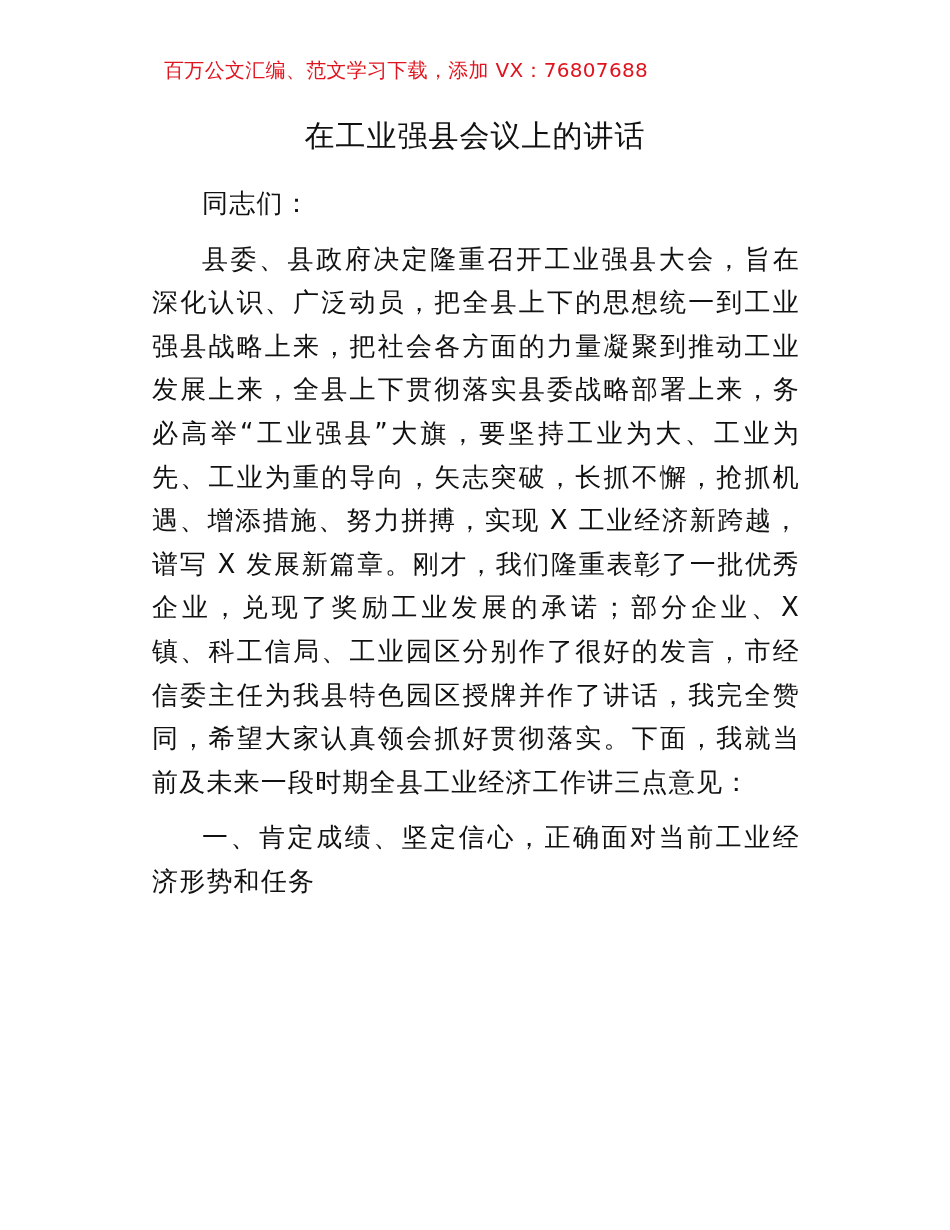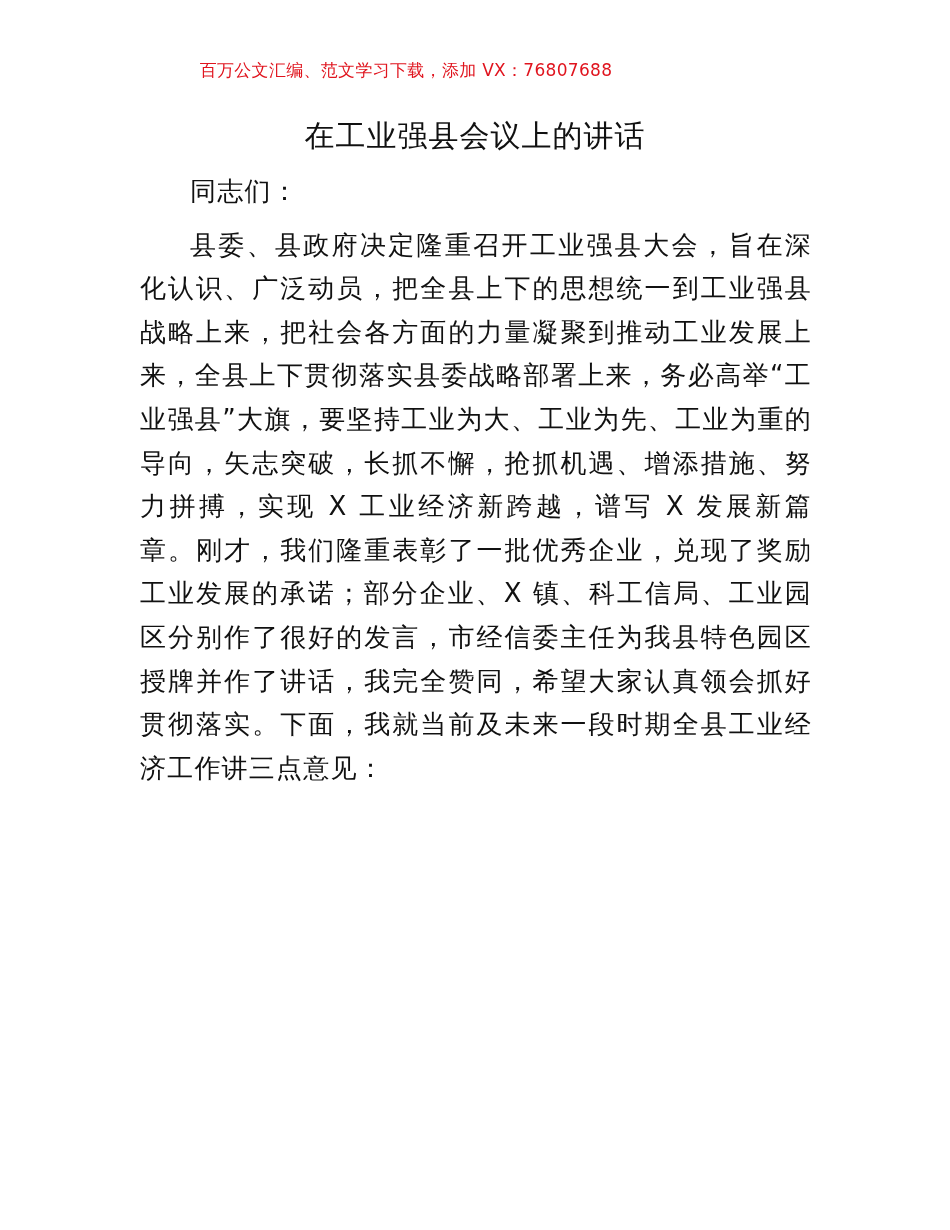--- a/index.html
+++ b/index.html
@@ -14,21 +14,21 @@
       overflow: hidden;
       font-family: "DejaVu Sans", "Liberation Sans", sans-serif;
       color: #111111;
     }
     .header-banner {
       position: absolute;
       top: 57px;
       left: 0;
       width: 812px;
       text-align: center;
-      font-size: 17px;
+      font-size: 20px;
       line-height: 26px;
       color: #e0141e;
       letter-spacing: 0.3px;
     }
     .doc-title {
       position: absolute;
       top: 113px;
       left: 0;
       width: 950px;
       text-align: center;
@@ -39,34 +39,35 @@
       margin: 0;
       font-weight: normal;
     }
     .doc-body {
       position: absolute;
       top: 170px;
       left: 140px;
       width: 672px;
     }
     .para {
-      margin: 0;
+      margin: 12px;
       font-size: 26px;
       line-height: 43.6px;
       letter-spacing: 1.2px;
       text-align: justify;
       text-indent: 50px;
       word-break: break-all;
     }
     .para.greeting { margin-bottom: 10px; }
     .para.gap-after { margin-bottom: 10px; }
   </style>
 </head>
 <body>
 
 <div class="header-banner">百万公文汇编、范文学习下载，添加 VX：76807688</div>
 
 <h1 class="doc-title">在工业强县会议上的讲话</h1>
 
 <div class="doc-body">
   <p class="para greeting">同志们：</p>
   <p class="para gap-after">县委、县政府决定隆重召开工业强县大会，旨在深化认识、广泛动员，把全县上下的思想统一到工业强县战略上来，把社会各方面的力量凝聚到推动工业发展上来，全县上下贯彻落实县委战略部署上来，务必高举“工业强县”大旗，要坚持工业为大、工业为先、工业为重的导向，矢志突破，长抓不懈，抢抓机遇、增添措施、努力拼搏，实现 X 工业经济新跨越，谱写 X 发展新篇章。刚才，我们隆重表彰了一批优秀企业，兑现了奖励工业发展的承诺；部分企业、X 镇、科工信局、工业园区分别作了很好的发言，市经信委主任为我县特色园区授牌并作了讲话，我完全赞同，希望大家认真领会抓好贯彻落实。下面，我就当前及未来一段时期全县工业经济工作讲三点意见：</p>
+  <p class="para gap-after">一、肯定成绩、坚定信心，正确面对当前工业经济形势和任务</p>
 </div>
 
 </body></html>

